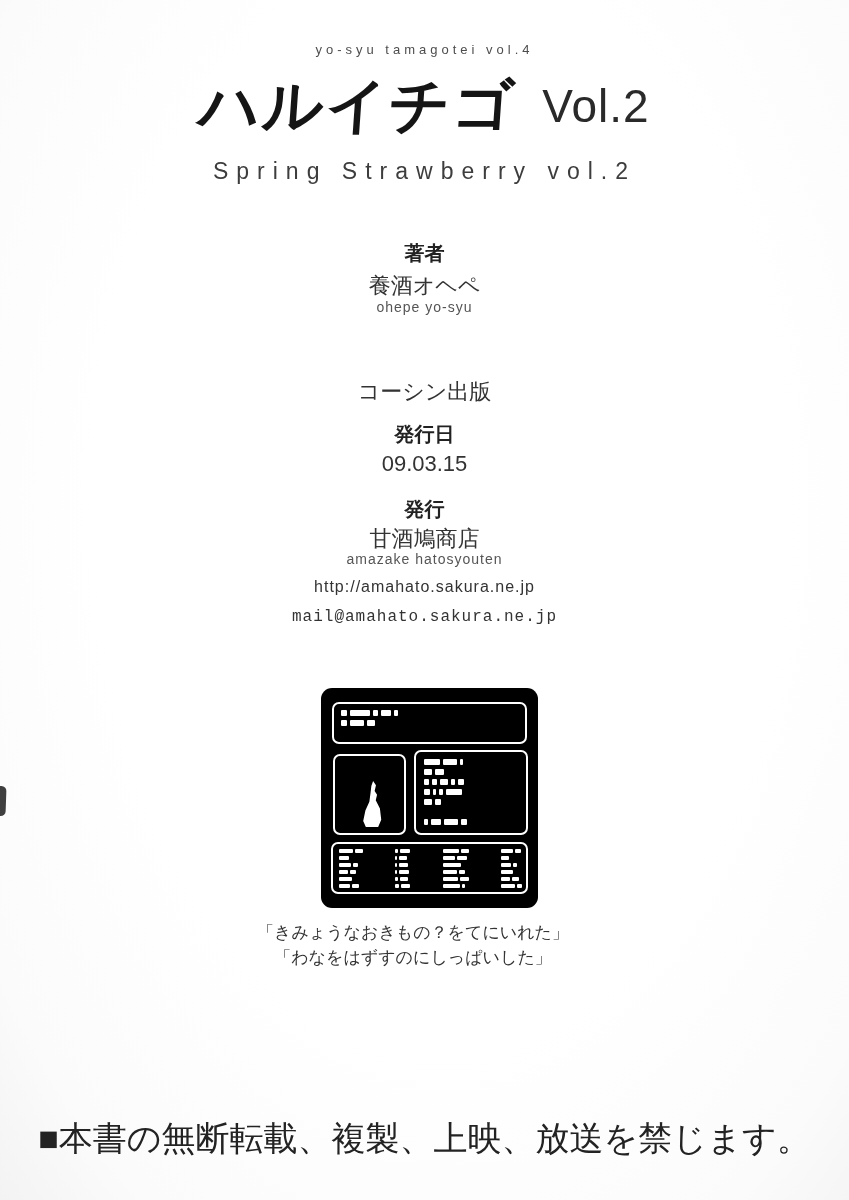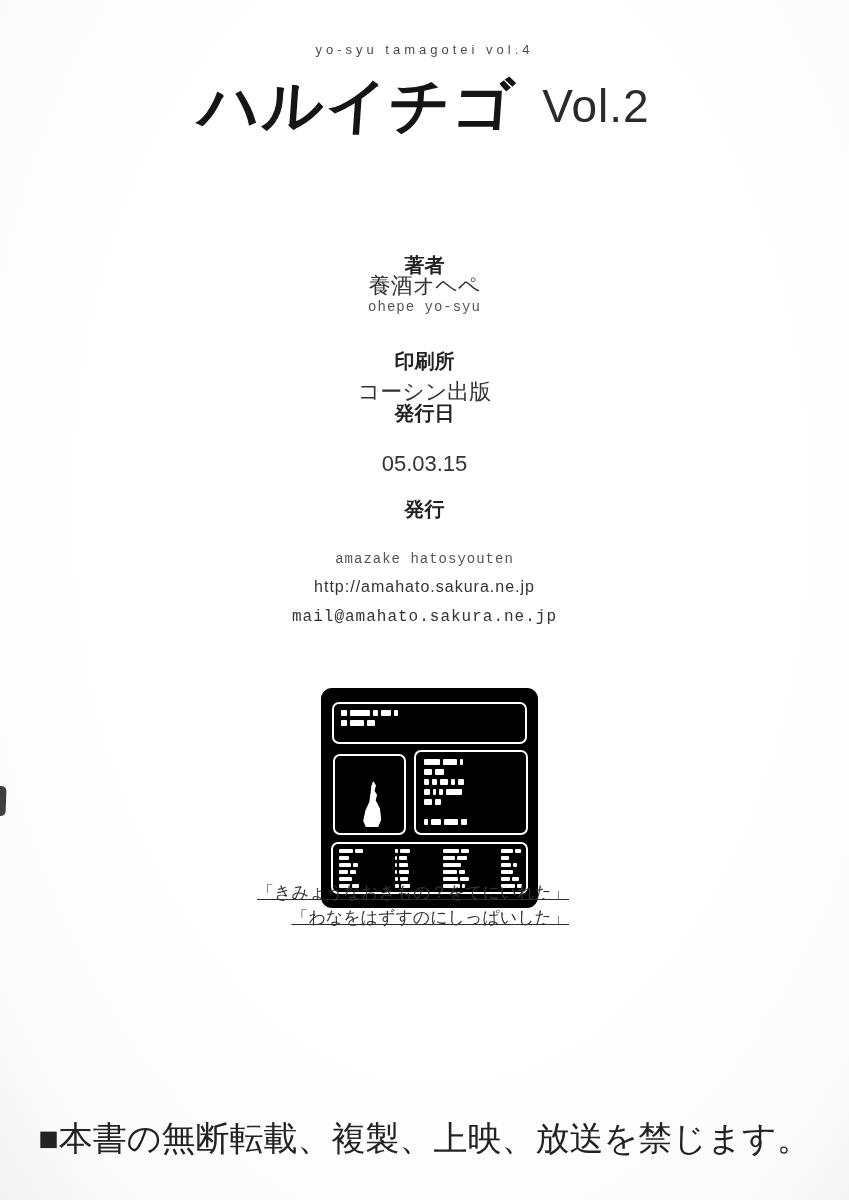--- a/index.html
+++ b/index.html
@@ -21,29 +21,29 @@
     letter-spacing:2px;transform:skewX(-4deg);vertical-align:baseline;
   }
   .title-vol{
     display:inline-block;font-size:46px;font-weight:300;color:#2a2a2a;
     margin-left:26px;letter-spacing:1px;vertical-align:baseline;position:relative;top:-4px;
   }
   .subtitle{top:158px;font-size:23px;letter-spacing:8px;color:#3d3d3d;}
 
   .sec-label{font-size:20px;font-weight:bold;color:#222;}
   .sec-value{font-size:22px;color:#333;}
-  .sec-romaji{font-size:14px;color:#555;letter-spacing:1px;font-family:Liberation Mono, monospace;}
+  .sec-romaji{font-size:14px;color:#555;letter-spacing:1px;}
   .url-line{font-size:16px;color:#333;letter-spacing:1px;}
 
-  .pos-author-label{top:252px;}
+  .pos-author-label{top:240px;}
   .pos-author-name{top:271px;}
   .pos-author-romaji{top:299px;}
   .pos-printer-label{top:348px;}
   .pos-printer-name{top:377px;}
-  .pos-date-label{top:400px;}
+  .pos-date-label{top:421px;}
   .pos-date-value{top:451px;}
   .pos-pub-label{top:496px;}
   .pos-pub-name{top:524px;}
   .pos-pub-romaji{top:551px;}
   .pos-url{top:578px;}
   .pos-mail{top:608px;font-family:Liberation Mono, monospace;}
 
   
   .game-screen{
     position:absolute;left:322px;top:689px;width:215px;height:218px;
@@ -64,21 +64,21 @@
   .panel-stats .px-row{height:4px;margin-bottom:3px;gap:2px;}
   .panel-stats .px-bar{height:4px;}
   .px-col{display:flex;flex-direction:column;}
 
   .sprite{
     position:absolute;left:26px;bottom:6px;width:22px;height:46px;background:#fff;
     clip-path:polygon(55% 0%,68% 9%,62% 22%,73% 30%,67% 42%,86% 60%,92% 84%,78% 100%,22% 100%,10% 87%,20% 64%,38% 45%,43% 27%,47% 11%);
   }
 
   
-  .captions{position:absolute;left:257px;top:880px;text-align:right;text-decoration:underline;}
+  .captions{position:absolute;left:257px;top:920px;text-align:center;}
   .caption-line{font-size:17px;line-height:25px;color:#333;white-space:nowrap;}
 
   
   .notice-1{top:1072px;font-size:30px;color:#232323;letter-spacing:0px;}
   .notice-2{top:1116px;font-size:34px;color:#232323;letter-spacing:0px;}
 
   
   .scan-artifact{
     position:absolute;left:-3px;top:786px;width:9px;height:30px;background:#2a2a2a;
     border-radius:0 5px 5px 0;transform:rotate(2deg);opacity:.9;
@@ -88,32 +88,33 @@
 <body>
 
 <div class="page">
 
   <div class="abs series-line">yo-syu tamagotei vol.4</div>
 
   <div class="abs title-row">
     <span class="title-jp">ハルイチゴ</span><span class="title-vol">Vol.2</span>
   </div>
 
+  <div class="abs subtitle">Spring Strawberry vol.2</div>
 
   <div class="abs sec-label pos-author-label">著者</div>
   <div class="abs sec-value pos-author-name">養酒オヘペ</div>
   <div class="abs sec-romaji pos-author-romaji">ohepe yo-syu</div>
 
-  <div class="abs sec-label pos-printer-label">印刷所</div>
   <div class="abs sec-value pos-printer-name">コーシン出版</div>
 
   <div class="abs sec-label pos-date-label">発行日</div>
-  <div class="abs sec-value pos-date-value">05.03.15</div>
+  <div class="abs sec-value pos-date-value">09.03.15</div>
 
   <div class="abs sec-label pos-pub-label">発行</div>
+  <div class="abs sec-value pos-pub-name">甘酒鳩商店</div>
   <div class="abs sec-romaji pos-pub-romaji">amazake hatosyouten</div>
 
   <div class="abs url-line pos-url">http://amahato.sakura.ne.jp</div>
   <div class="abs url-line pos-mail">mail@amahato.sakura.ne.jp</div>
 
   <div class="game-screen">
     <div class="panel panel-top">
         <div class="px-row">
           <span class="px-bar" style="width: 6px;"></span>
           <span class="px-bar" style="width: 20px;"></span>

